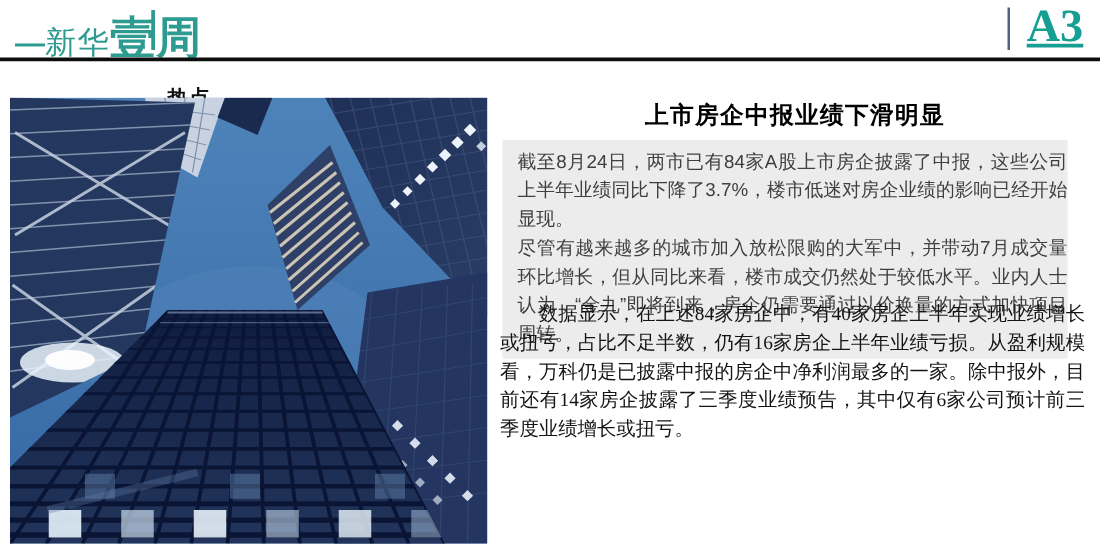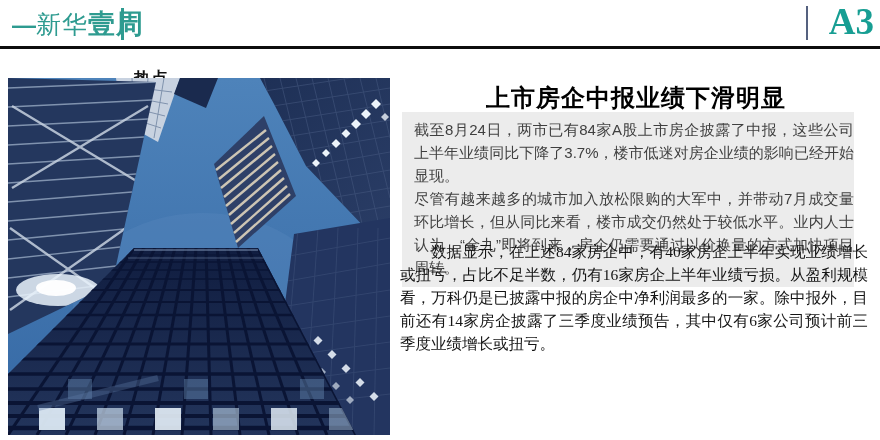--- a/index.html
+++ b/index.html
@@ -9,39 +9,39 @@
     font-family:"Liberation Sans","DejaVu Sans",sans-serif;
   }
   
   .masthead{position:absolute;left:0;top:0;width:880px;height:50px;}
   .logo{
     position:absolute;left:12px;top:6px;display:flex;align-items:baseline;
     color:var(--brand,#2E9B90);white-space:nowrap;
   }
   .logo .dash{font-weight:900;font-size:24px;letter-spacing:-2px;}
   .logo .p1{font-weight:400;font-size:25px;letter-spacing:1px;margin-left:2px;}
-  .logo .p2{font-weight:900;font-size:27px;letter-spacing:1px;}
+  .logo .p2{font-weight:900;font-size:36px;letter-spacing:1px;}
   .logo-divider{position:absolute;left:121px;top:8px;width:3px;height:32px;background:var(--brand,#2E9B90);}
   .section-label{position:absolute;left:134px;top:19px;font-size:17px;font-weight:900;color:#111111;margin-top:48px;}
   .pageno-bar{position:absolute;left:806px;top:6px;width:2px;height:34px;background:var(--barnavy,#55617F);}
   .pageno{
-    position:absolute;left:814px;top:0px;width:60px;text-align:right;
+    position:absolute;left:814px;top:0px;width:60px;text-align:center;
     font-family:"Liberation Serif","DejaVu Serif",serif;
-    font-size:37px;font-weight:900;color:var(--pagenoteal,#179E93);
+    font-size:37px;font-weight:900;color:var(--pagenoteal,#179E93);text-decoration:underline;
   }
   .rule{position:absolute;left:0;top:46px;width:880px;height:3px;background:var(--rule,#0D0D0D);}
   
   .photo{position:absolute;left:8px;top:78px;width:382px;height:357px;overflow:hidden;}
   .photo svg{display:block;}
   
   .article{position:absolute;left:400px;top:60px;width:472px;height:380px;}
   .title{
     position:absolute;left:0;top:6px;width:472px;text-align:center;
     font-family:"Liberation Serif","DejaVu Serif",serif;
-    font-weight:900;font-size:24px;color:#000000;letter-spacing:1px;
+    font-weight:900;font-size:19px;color:#000000;letter-spacing:1px;
   }
   .intro-box{
     position:absolute;left:2px;top:52px;width:440px;
     background:var(--boxbg,#ECECEC);
     padding:6px 0 8px 12px;
     font-size:15px;line-height:23px;color:#3F3F3F;text-align:justify;
   }
   .intro-box p{margin:0;}
   .body-text{
     position:absolute;left:0;top:180px;width:468px;

